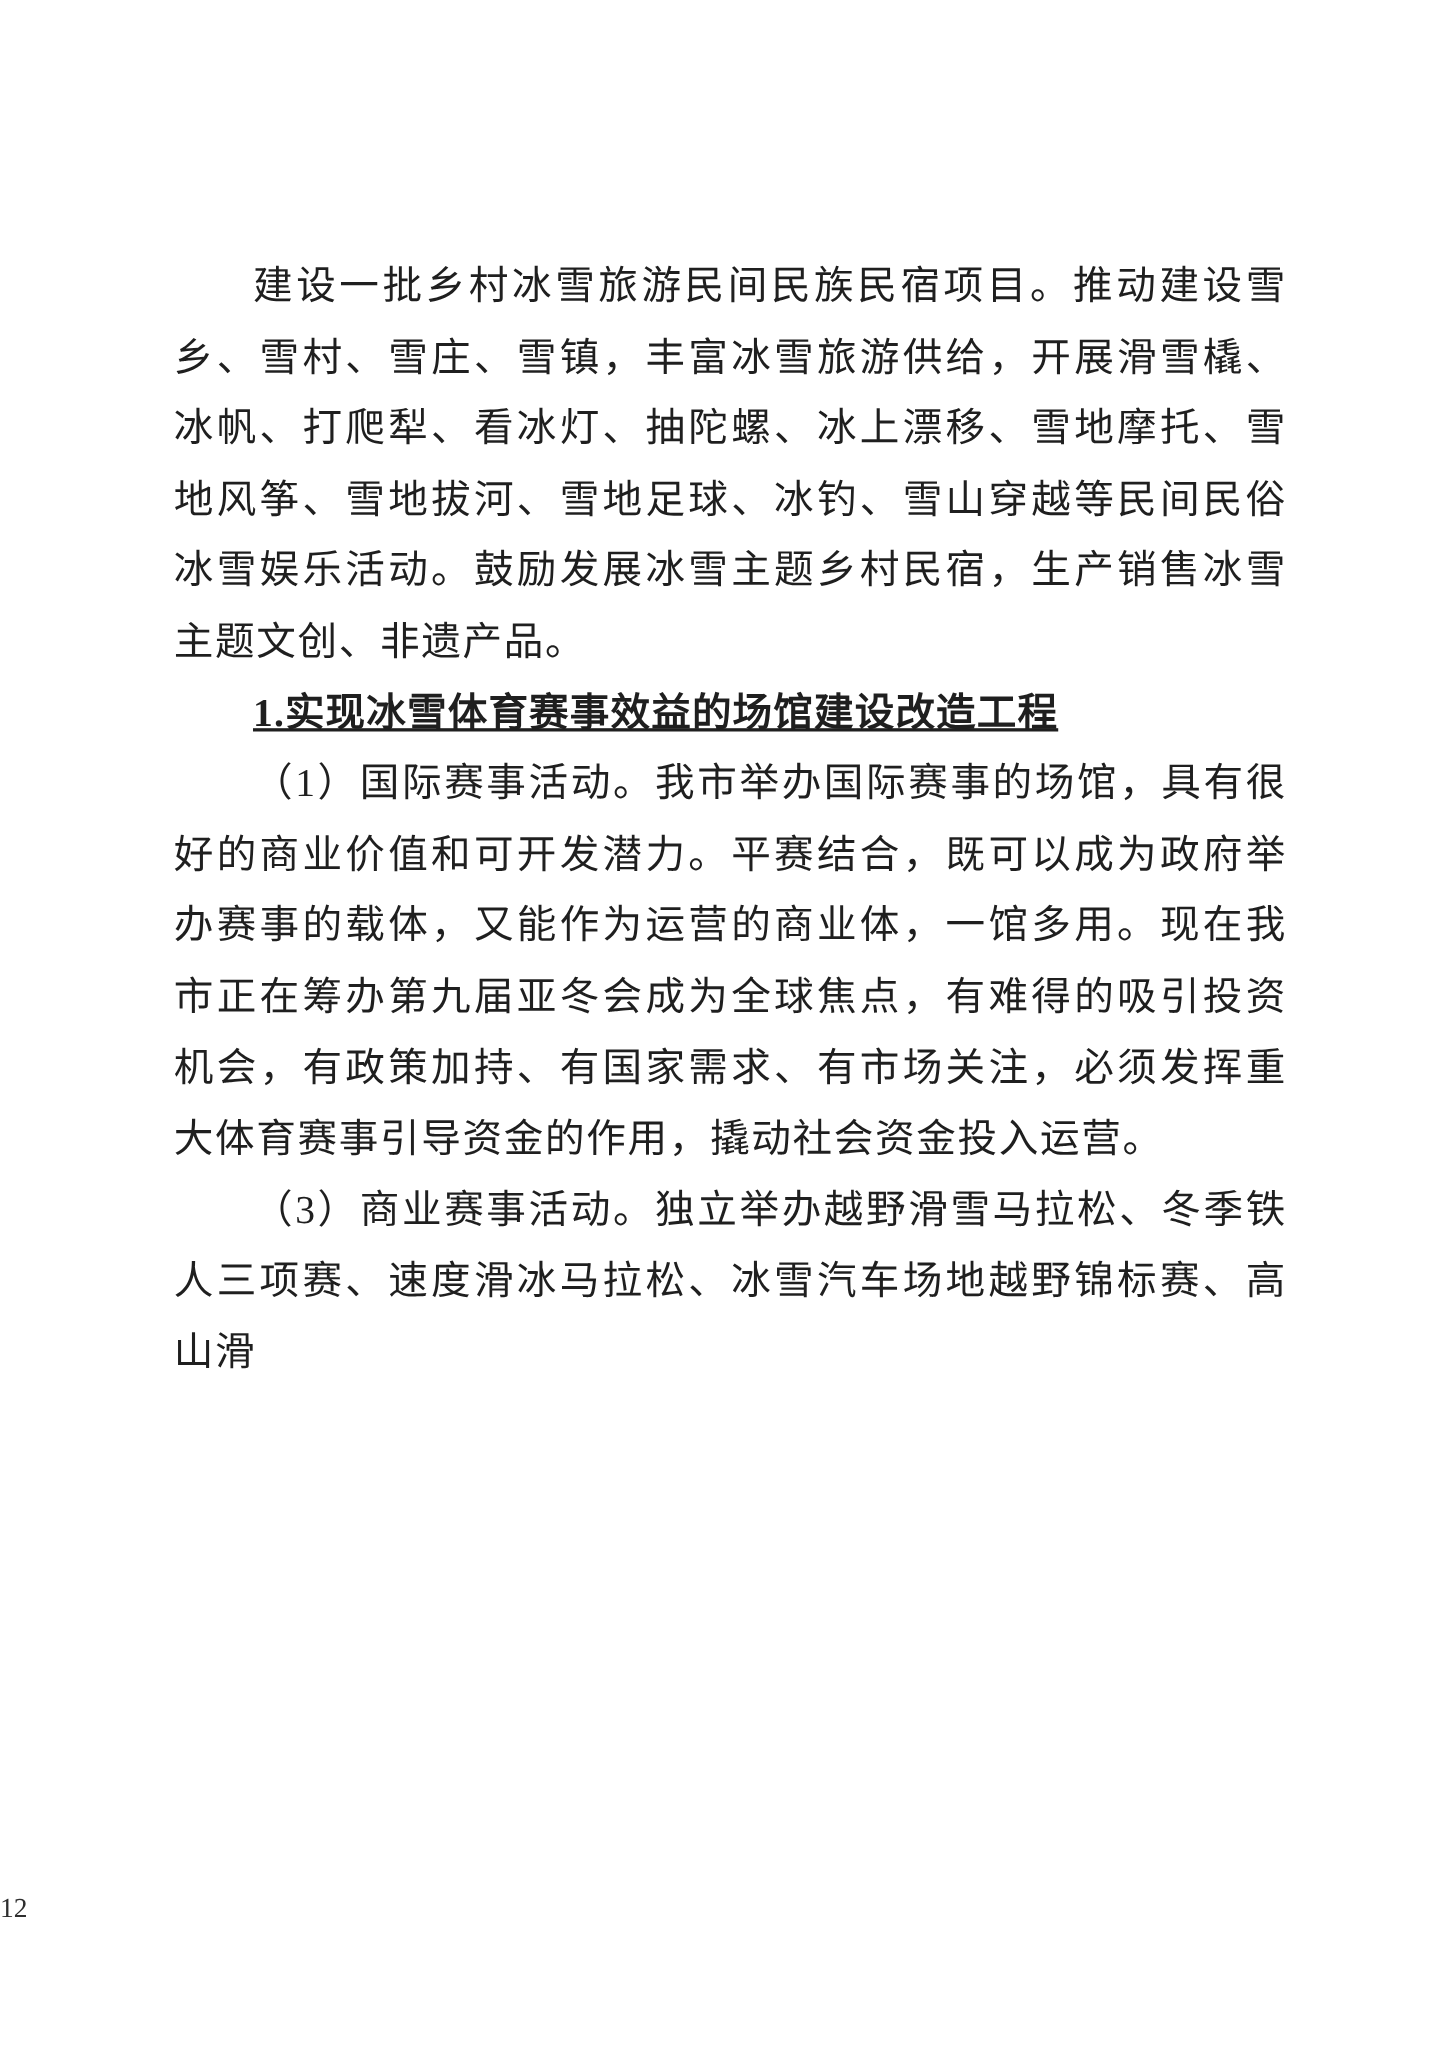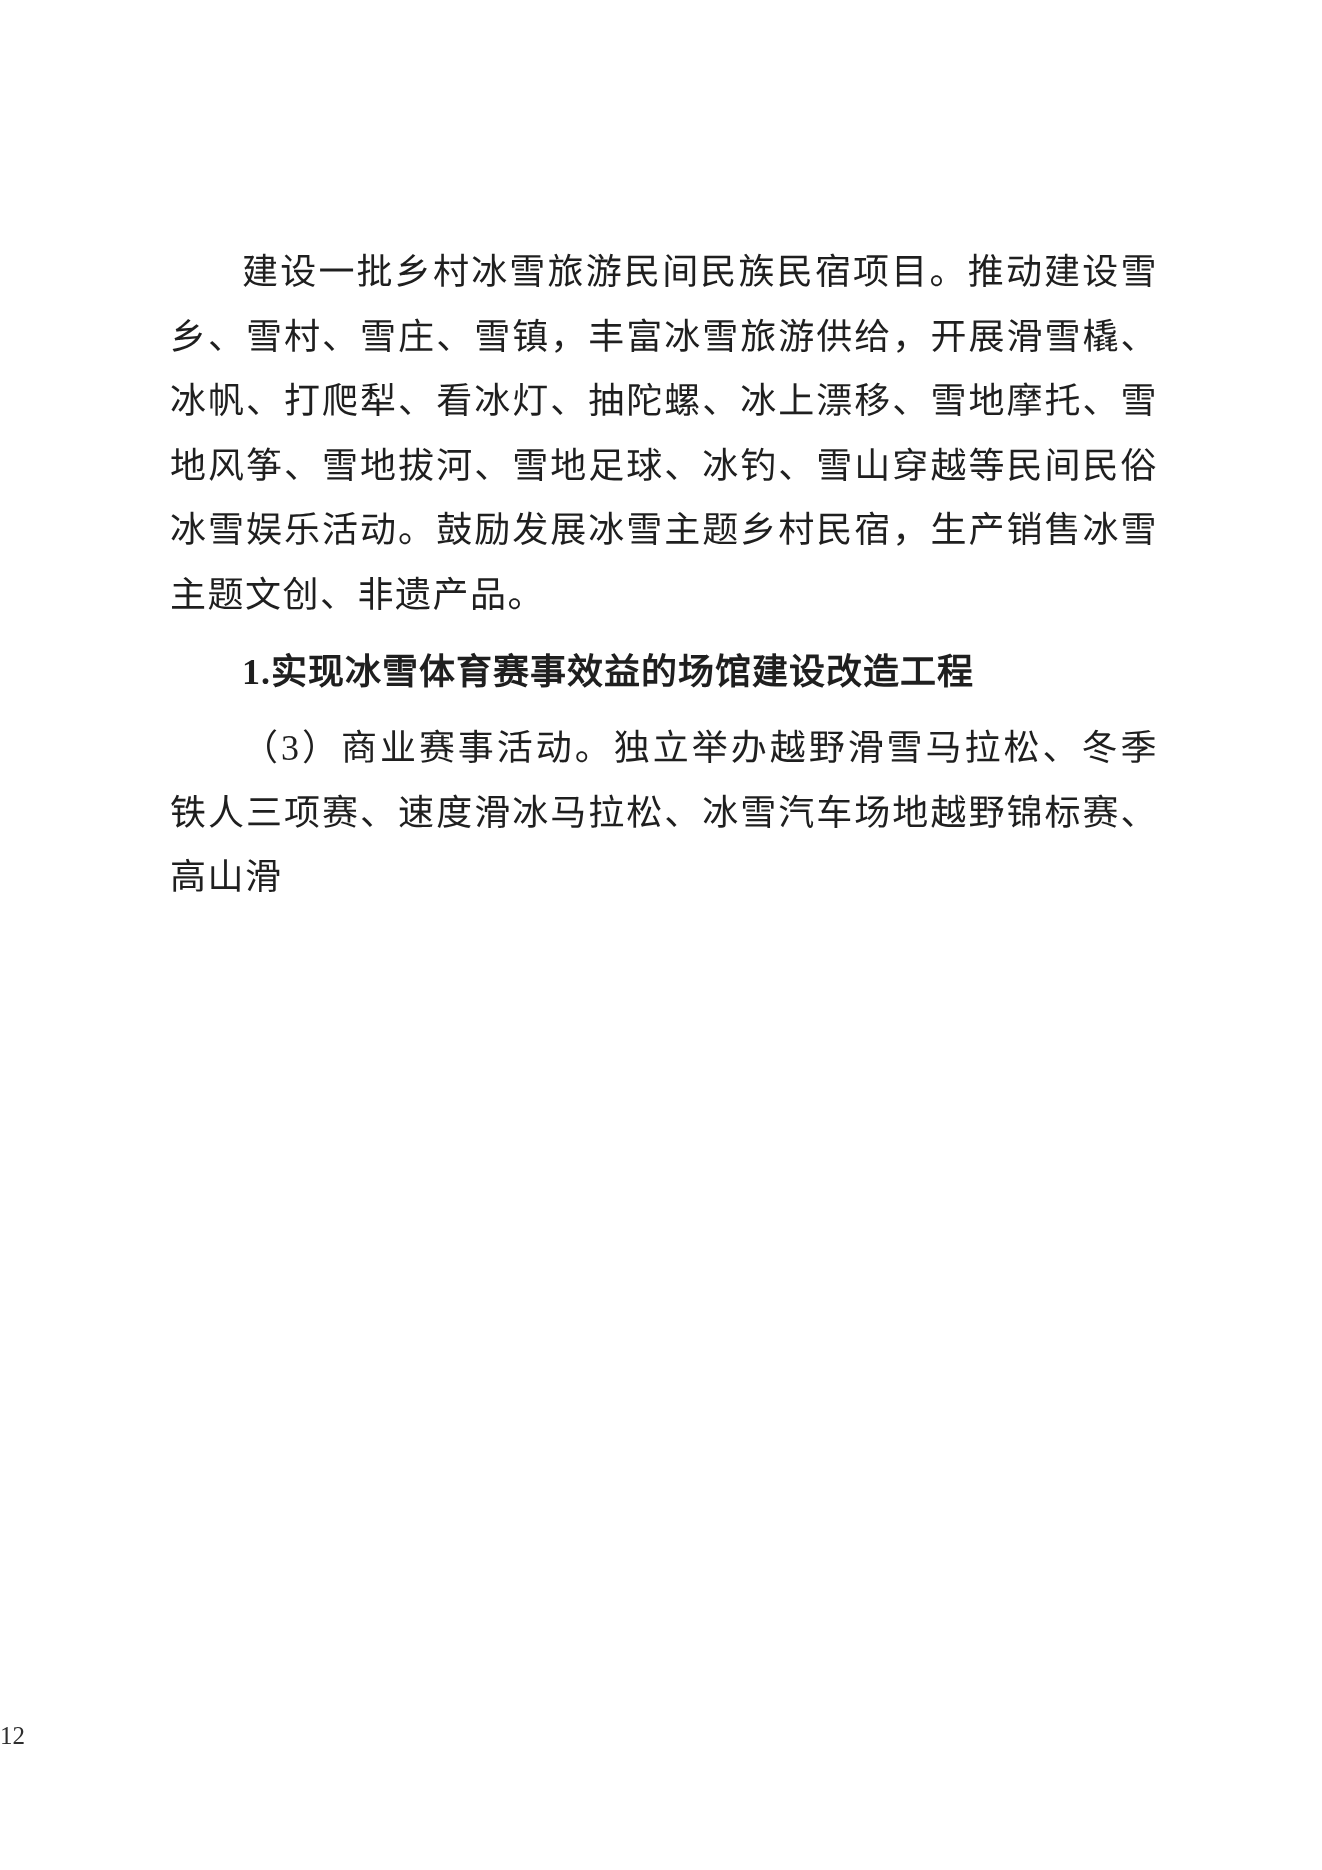--- a/index.html
+++ b/index.html
@@ -20,50 +20,52 @@
     left: 158px;
     top: 228px;
     width: 1012px;
     color: #1f1f1f;
     font-size: 36px;
     line-height: 64.6px;
     text-align: justify;
     text-justify: inter-character;
   }
   .para {
-    margin: 12px;
+    margin: 0;
     padding: 0;
     text-indent: 2em;
     letter-spacing: 1.5px;
   }
   .para.section-heading {
     
     letter-spacing: 1px;
   }
   .para.subsection-heading {
     font-weight: 700;
     letter-spacing: 1px;
+    text-decoration: underline;
   }
   .footer {
     position: absolute;
     left: 0;
     right: 0;
     top: 1720px;
     font-size: 25px;
     line-height: 32px;
     color: #2e2e2e;
     font-family: "Liberation Serif", "DejaVu Serif", serif;
   }
 </style>
 </head>
 <body>
 
 <div class="page">
   <main class="content">
     <p class="para body">建设一批乡村冰雪旅游民间民族民宿项目。推动建设雪乡、雪村、雪庄、雪镇，丰富冰雪旅游供给，开展滑雪橇、冰帆、打爬犁、看冰灯、抽陀螺、冰上漂移、雪地摩托、雪地风筝、雪地拔河、雪地足球、冰钓、雪山穿越等民间民俗冰雪娱乐活动。鼓励发展冰雪主题乡村民宿，生产销售冰雪主题文创、非遗产品。</p>
     <p class="para subsection-heading">1.实现冰雪体育赛事效益的场馆建设改造工程</p>
+    <p class="para body">（1）国际赛事活动。我市举办国际赛事的场馆，具有很好的商业价值和可开发潜力。平赛结合，既可以成为政府举办赛事的载体，又能作为运营的商业体，一馆多用。现在我市正在筹办第九届亚冬会成为全球焦点，有难得的吸引投资机会，有政策加持、有国家需求、有市场关注，必须发挥重大体育赛事引导资金的作用，撬动社会资金投入运营。</p>
     <p class="para body">（3）商业赛事活动。独立举办越野滑雪马拉松、冬季铁人三项赛、速度滑冰马拉松、冰雪汽车场地越野锦标赛、高山滑</p>
   </main>
 
   <footer class="footer">
     <span>12</span>
   </footer>
 </div>
 
 </body></html>

